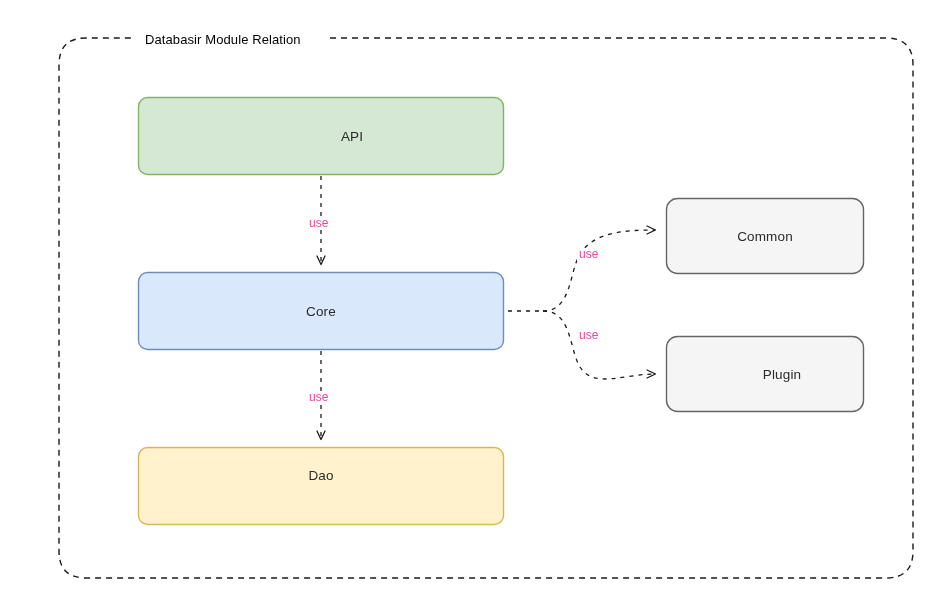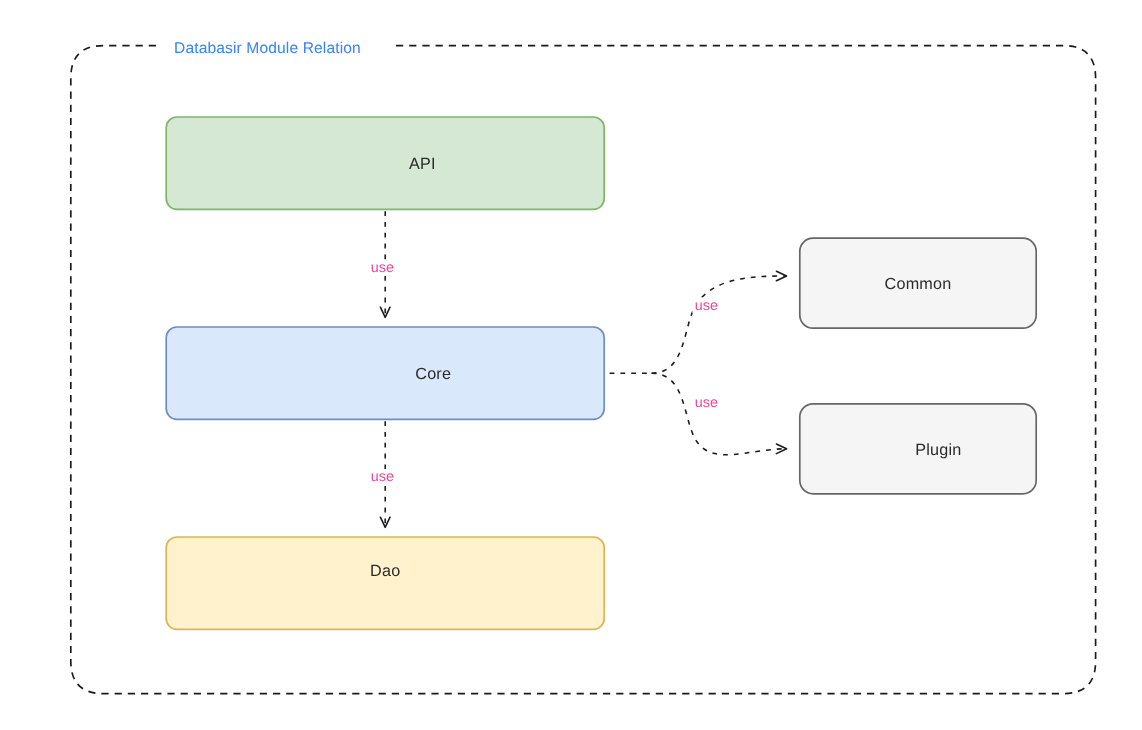--- a/index.html
+++ b/index.html
@@ -43,21 +43,21 @@
     background: #ffffff;
     padding: 0 2px;
     white-space: nowrap;
     line-height: 13px;
   }
   .container-title {
     position: absolute;
     left: 139px;
     top: 32px;
     font-size: 13px;
-    color: #3b82f6;
+    color: #000000;
     background: #ffffff;
     padding: 0 6px;
     white-space: nowrap;
     letter-spacing: 0.1px;
   }
 </style>
 </head>
 <body>
 
 <div id="canvas">
@@ -98,21 +98,21 @@
 
     <path d="M 543 311 C 572 311 569 272 580 254 C 594 232 624 230 655 230" fill="none" stroke="#1a1a1a" stroke-width="1.3" stroke-dasharray="4 5" marker-end="url(#arrowOpen)"></path>
 
     <path d="M 543 311 C 572 311 569 349 580 367 C 594 389 624 374 655 374" fill="none" stroke="#1a1a1a" stroke-width="1.3" stroke-dasharray="4 5" marker-end="url(#arrowOpen)"></path>
   </svg>
 
   <div class="container-title">Databasir Module Relation</div>
 
   <div class="node-label" style="left:138px; top:97px; width:428px; height:78px;text-align:center;">API</div>
 
-  <div class="node-label" style="left:138px; top:272px; width:366px; height:78px;margin-left:40px;">Core</div>
+  <div class="node-label" style="left:138px; top:272px; width:366px; height:78px;">Core</div>
 
   <div class="node-label" style="left:138px; top:447px; width:366px; height:56px;">Dao</div>
 
   <div class="node-label" style="left:666px; top:198px; width:198px; height:76px;">Common</div>
 
   <div class="node-label" style="left:666px; top:336px; width:232px; height:76px;">Plugin</div>
 
   <div class="edge-label" style="left:307px; top:217px;">use</div>
 
   <div class="edge-label" style="left:307px; top:391px;">use</div>

